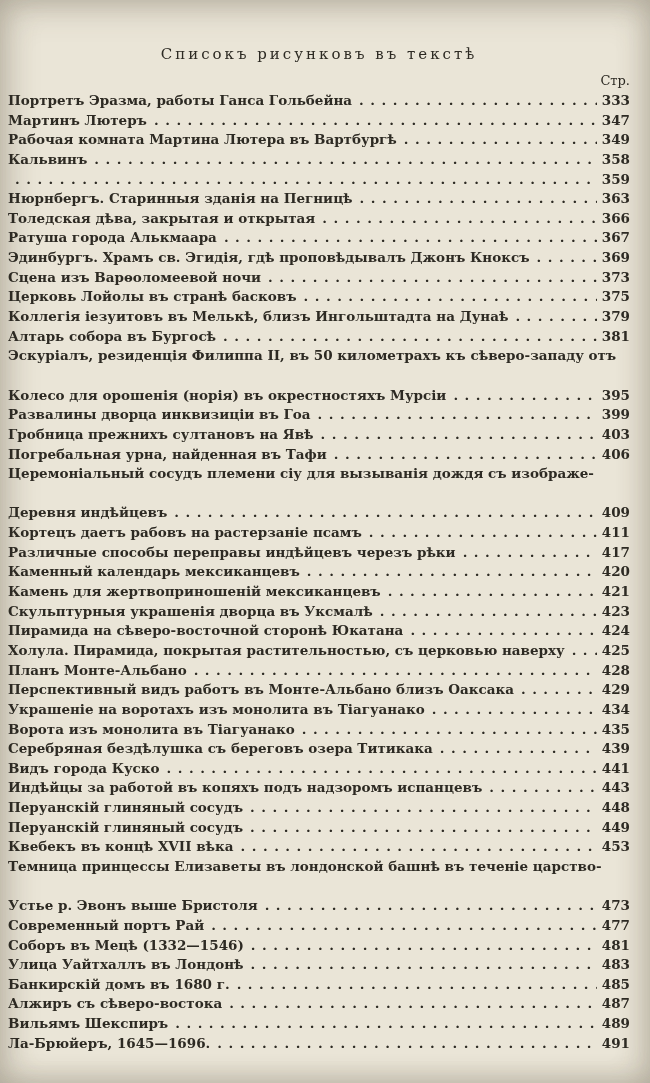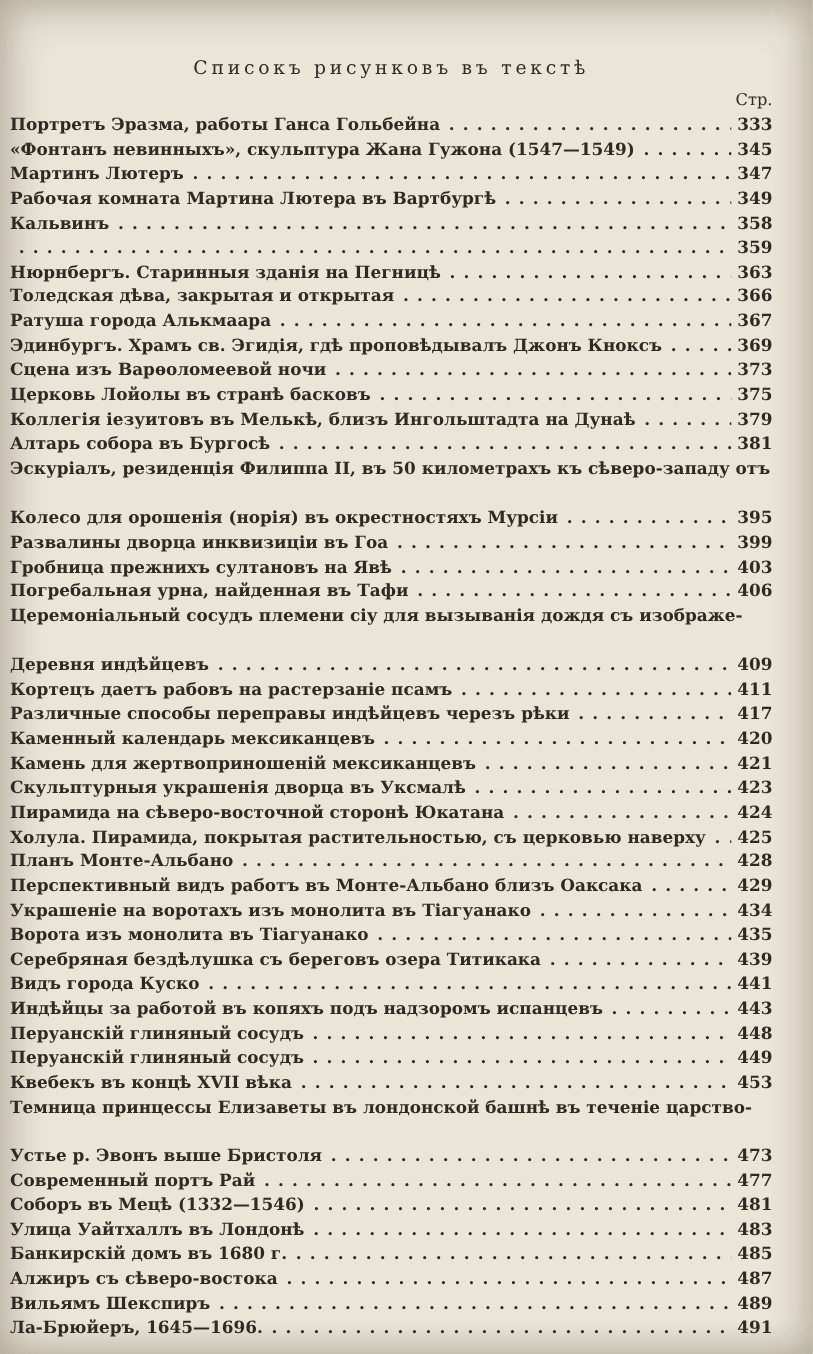--- a/index.html
+++ b/index.html
@@ -10,21 +10,21 @@
   .page {
     position: relative;
     width: 650px;
     height: 1083px;
     margin: 0 auto;
     box-sizing: border-box;
     background: var(--paper, #eae5d7);
     color: var(--ink, #2d2a23);
     font-family: "DejaVu Serif", "Liberation Serif", serif;
     font-size: 13.5px;
-    padding: 44px 32px 16px 8px;
+    padding: 44px 20px 16px 8px;
     box-shadow:
       inset 0 10px 34px rgba(78, 68, 48, 0.16),
       inset 0 -8px 24px rgba(78, 68, 48, 0.10),
       inset 14px 0 30px rgba(78, 68, 48, 0.12),
       inset -12px 0 26px rgba(78, 68, 48, 0.10);
     overflow: hidden;
   }
   .title {
     text-align: center;
     font-size: 15px;
@@ -83,27 +83,20 @@
   <div class="entries">
       <div class="entry">
         <div class="entry-line">
           <span class="txt">Портретъ Эразма, работы Ганса Гольбейна</span>
           <span class="leader"></span>
           <span class="page-num">333</span>
         </div>
       </div>
       <div class="entry">
         <div class="entry-line">
-          <span class="txt">«Фонтанъ невинныхъ», скульптура Жана Гужона (1547—1549)</span>
-          <span class="leader"></span>
-          <span class="page-num">345</span>
-        </div>
-      </div>
-      <div class="entry">
-        <div class="entry-line">
           <span class="txt">Мартинъ Лютеръ</span>
           <span class="leader"></span>
           <span class="page-num">347</span>
         </div>
       </div>
       <div class="entry">
         <div class="entry-line">
           <span class="txt">Рабочая комната Мартина Лютера въ Вартбургѣ</span>
           <span class="leader"></span>
           <span class="page-num">349</span>

